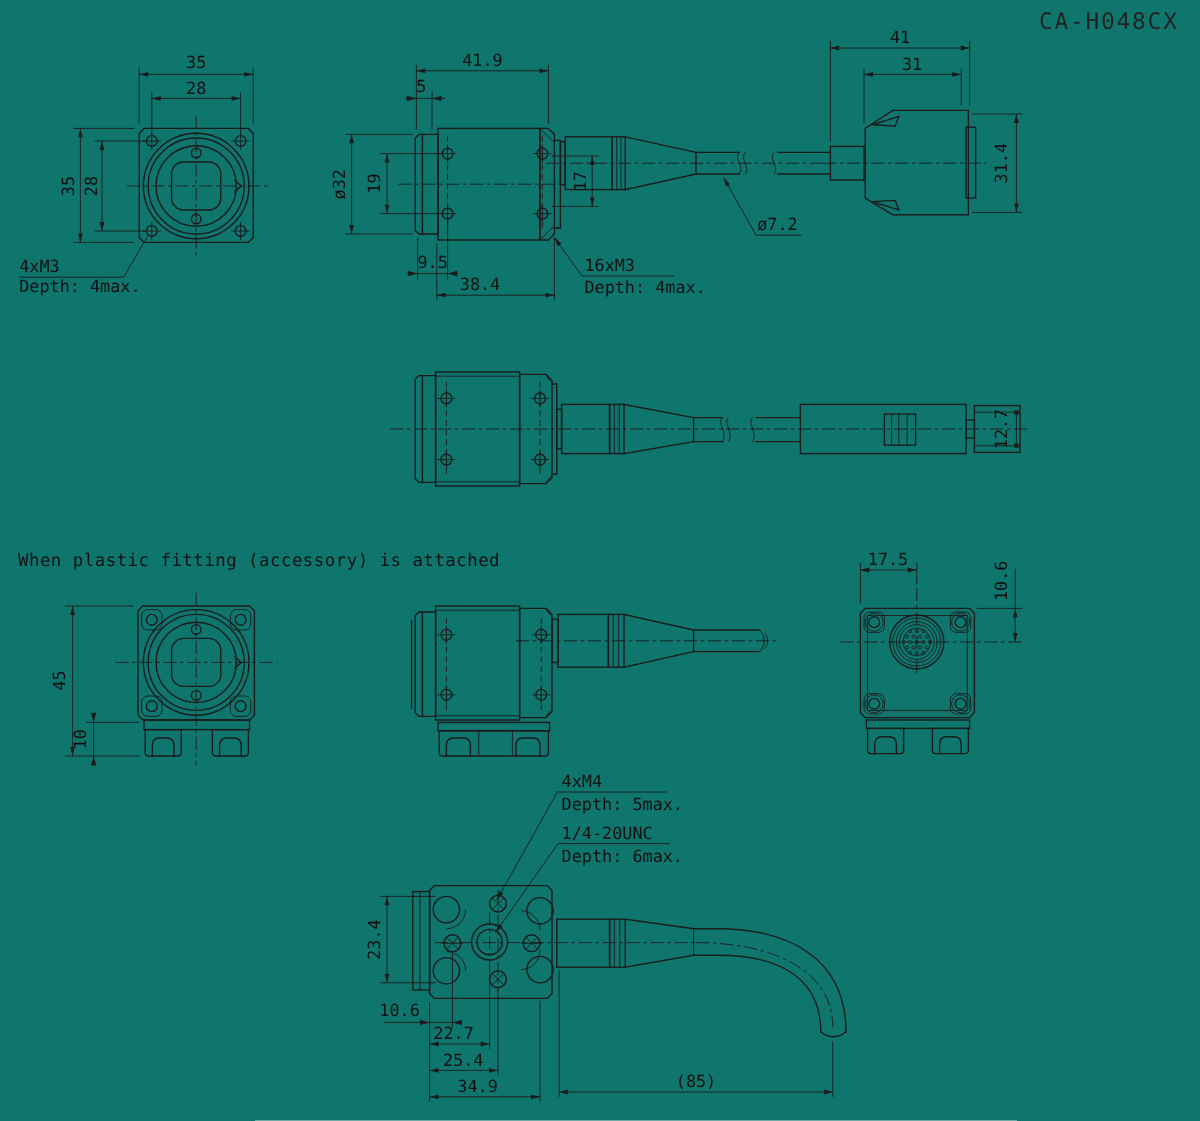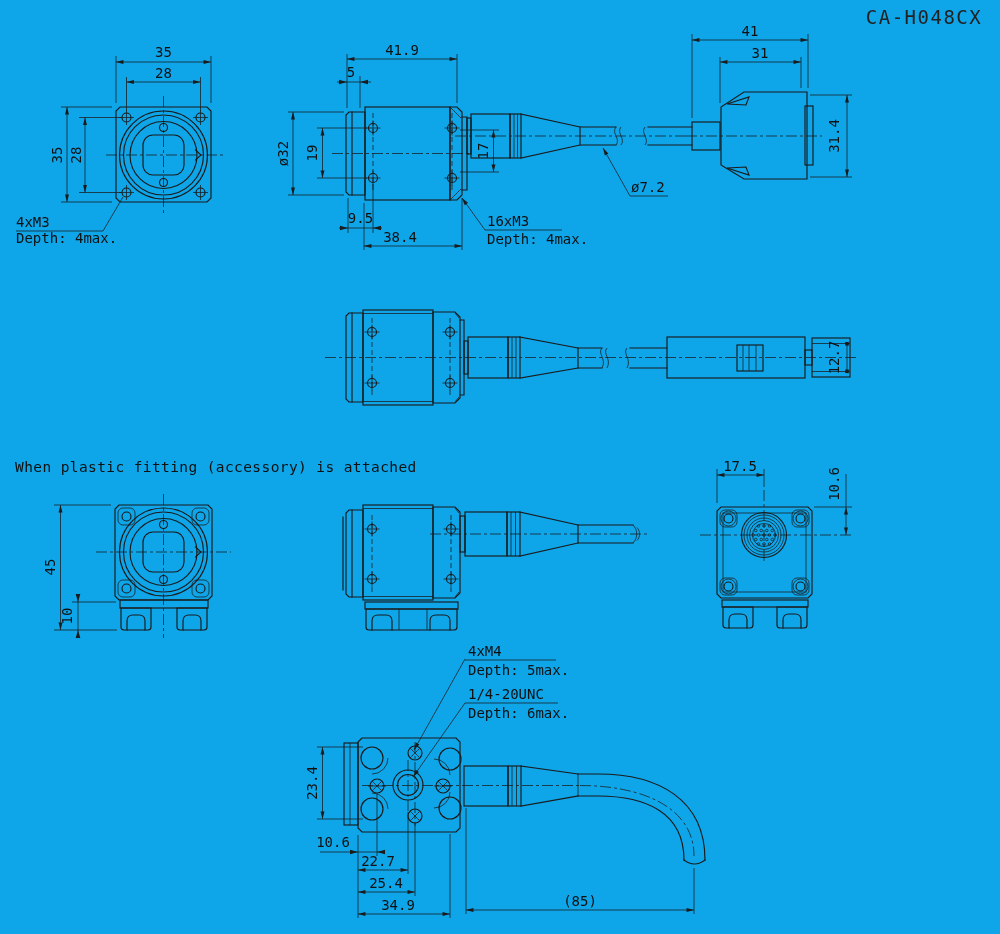--- a/index.html
+++ b/index.html
@@ -1,16 +1,16 @@
 <!DOCTYPE html>
 <html><head>
 <meta charset="utf-8">
 <style>
   html,body{margin:0;padding:0;background:#ffffff;}
-  .stage{width:1000px;height:934px;position:relative;background:#0ea5e9;overflow:hidden;}
+  .stage{width:1000px;height:934px;position:relative;background:#0f766e;overflow:hidden;}
   svg{display:block;}
   .o{fill:none;stroke:#1b1b1b;stroke-width:1.15;stroke-linecap:square;}
   .t{fill:none;stroke:#1b1b1b;stroke-width:0.75;stroke-linecap:butt;}
   .cl{fill:none;stroke:#1b1b1b;stroke-width:0.75;stroke-dasharray:11 3 3 3;}
   .hid{fill:none;stroke:#1b1b1b;stroke-width:0.75;stroke-dasharray:5 3;}
   .dim{marker-start:url(#arw);marker-end:url(#arw);}
   .ah{fill:#1b1b1b;stroke:none;}
   .sq{fill:#1b1b1b;stroke:none;}
   text{font-family:"DejaVu Sans Mono","Liberation Mono",monospace;font-size:14px;fill:#111;}
   .mid{text-anchor:middle;}

